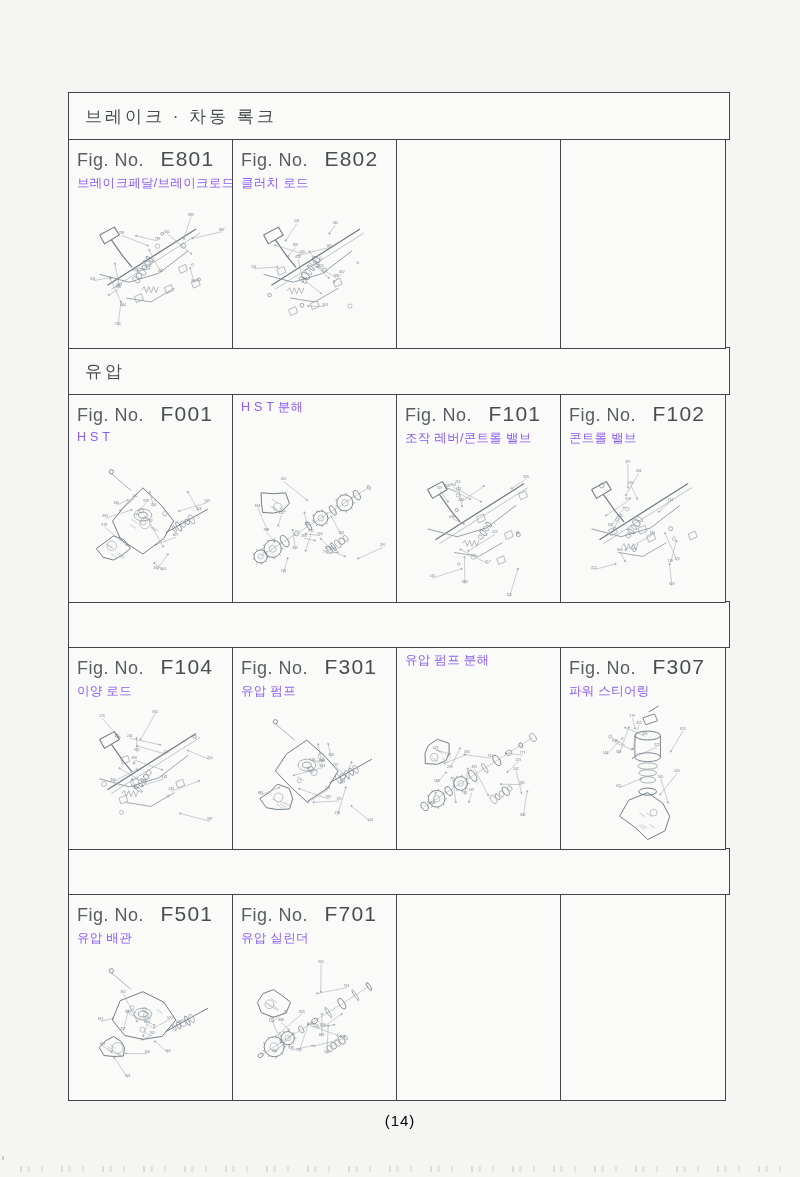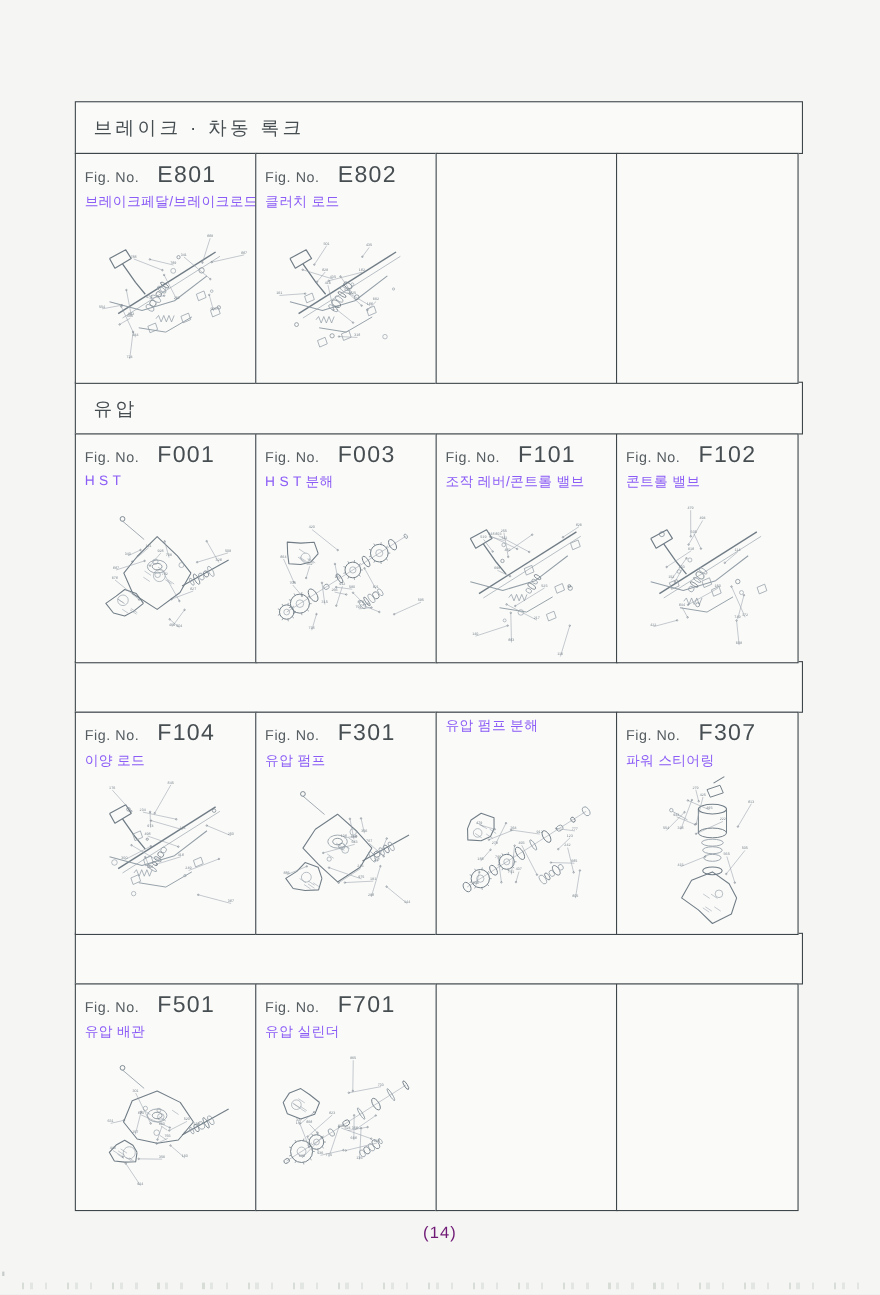--- a/index.html
+++ b/index.html
@@ -16,26 +16,26 @@
   }
   .grid-row{display:flex;margin-top:-1.5px;}
   .cell{
     box-sizing:border-box;width:165.5px;border:1.5px solid #3f464a;background:#fafaf9;
     position:relative;margin-left:-1.5px;flex:none;
   }
   .cell:first-child{margin-left:0;}
   .h210{height:210px}.h209{height:209px}.h203{height:203px}.h207{height:207px}
   .spacer{box-sizing:border-box;border:1.5px solid #3f464a;height:47px;background:#fafaf9;margin-top:-1.5px;}
   .fig-head{padding:7px 4px 0 8px;white-space:nowrap;}
-  .fig-label{font-size:13px;color:#575e62;letter-spacing:.5px;}
+  .fig-label{font-size:18px;color:#575e62;letter-spacing:.5px;}
   .fig-no{font-size:21px;color:#474e52;margin-left:12px;letter-spacing:1.2px;}
   .fig-name{padding:4px 4px 0 8px;font-size:12.5px;color:#8b5cf6;white-space:nowrap;overflow:hidden;letter-spacing:.3px;}
   .diagram{position:absolute;left:3px;right:3px;top:46px;bottom:3px;}
   .diagram svg{width:100%;height:100%;display:block;}
-  .pageno{position:absolute;top:1112px;left:0;width:800px;text-align:center;font-size:15px;color:#701a75;letter-spacing:1px;}
+  .pageno{position:absolute;top:1112px;left:0;width:800px;text-align:center;font-size:15px;color:#000000;letter-spacing:1px;}
   .smudge{
     position:absolute;left:20px;right:10px;top:1166px;height:6px;opacity:.45;
     background:repeating-linear-gradient(90deg,
       rgba(125,150,125,.55) 0 2px, transparent 2px 7px,
       rgba(140,160,145,.4) 7px 10px, transparent 10px 21px,
       rgba(120,140,130,.35) 21px 23px, transparent 23px 41px);
   }
   .tick-artifact{position:absolute;left:2px;top:1156px;width:2px;height:4px;background:#9aa2a0;opacity:.5;}
 </style>
 </head>
@@ -278,24 +278,20 @@
                 <text x="31.110757383159864" y="72.12222164002367" fill="#7b868d" font-size="3.4">887</text>
                 <circle cx="60.40634926408529" cy="64.76319467648864" r="0.7" stroke="#717d86" fill="none" stroke-width="0.5"></circle>
                 <line x1="85.26903262361884" y1="100.07370480336249" x2="105.38352630182902" y2="92.54523591143402" stroke="#949fa7" stroke-width="0.5"></line>
                 <text x="102.38352630182902" y="91.54523591143402" fill="#7b868d" font-size="3.4">827</text>
                 <circle cx="85.26903262361884" cy="100.07370480336249" r="0.7" stroke="#717d86" fill="none" stroke-width="0.5"></circle>
               </g>
             </svg>
           </div>
       </div>
       <div class="cell h209">
-        <div class="fig-head">
-          <span class="fig-label">Fig. No.</span>
-          <span class="fig-no">F003</span>
-        </div>
         <div class="fig-name">H S T 분해</div>
         <div class="diagram">
             <svg class="dsvg" viewBox="0 0 160 150" preserveAspectRatio="xMidYMid meet">
               <g>
                 <line x1="25" y1="112" x2="135" y2="42" stroke="#949fa7" stroke-width="0.5"></line>
                 <circle cx="25" cy="112" r="6.625126640079543" stroke="#717d86" fill="none" stroke-width="0.9"></circle>
                 <line x1="31.625126640079543" y1="112" x2="33.62512664007954" y2="112" stroke="#717d86" stroke-width="0.6"></line>
                 <line x1="30.07522912871256" y1="116.25844482037272" x2="31.607344484216654" y2="117.54398849424325" stroke="#717d86" stroke-width="0.6"></line>
                 <line x1="26.15070984072264" y1="118.52442869985991" x2="26.49808730329408" y2="120.49402990276812" stroke="#717d86" stroke-width="0.6"></line>
                 <line x1="21.68779108798827" y1="117.73773257657427" x2="20.68789807704593" y2="119.46984514989873" stroke="#717d86" stroke-width="0.6"></line>

